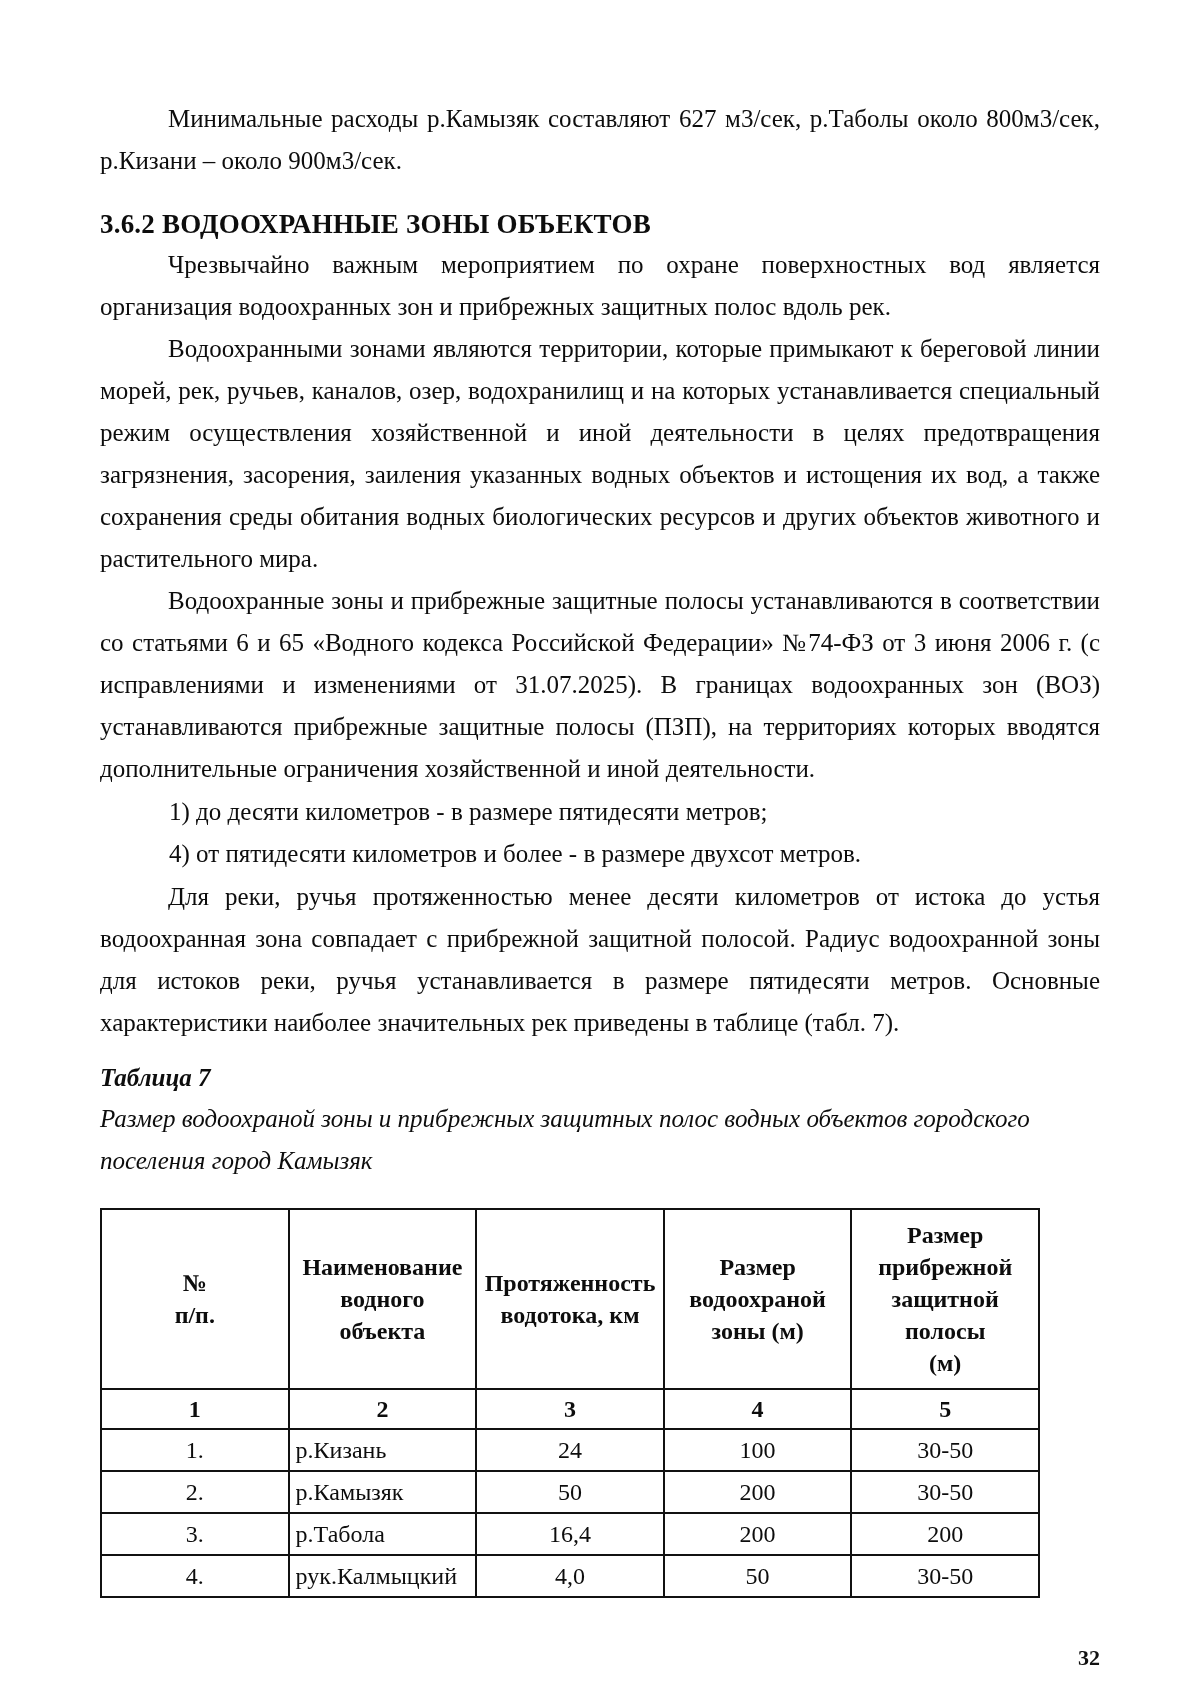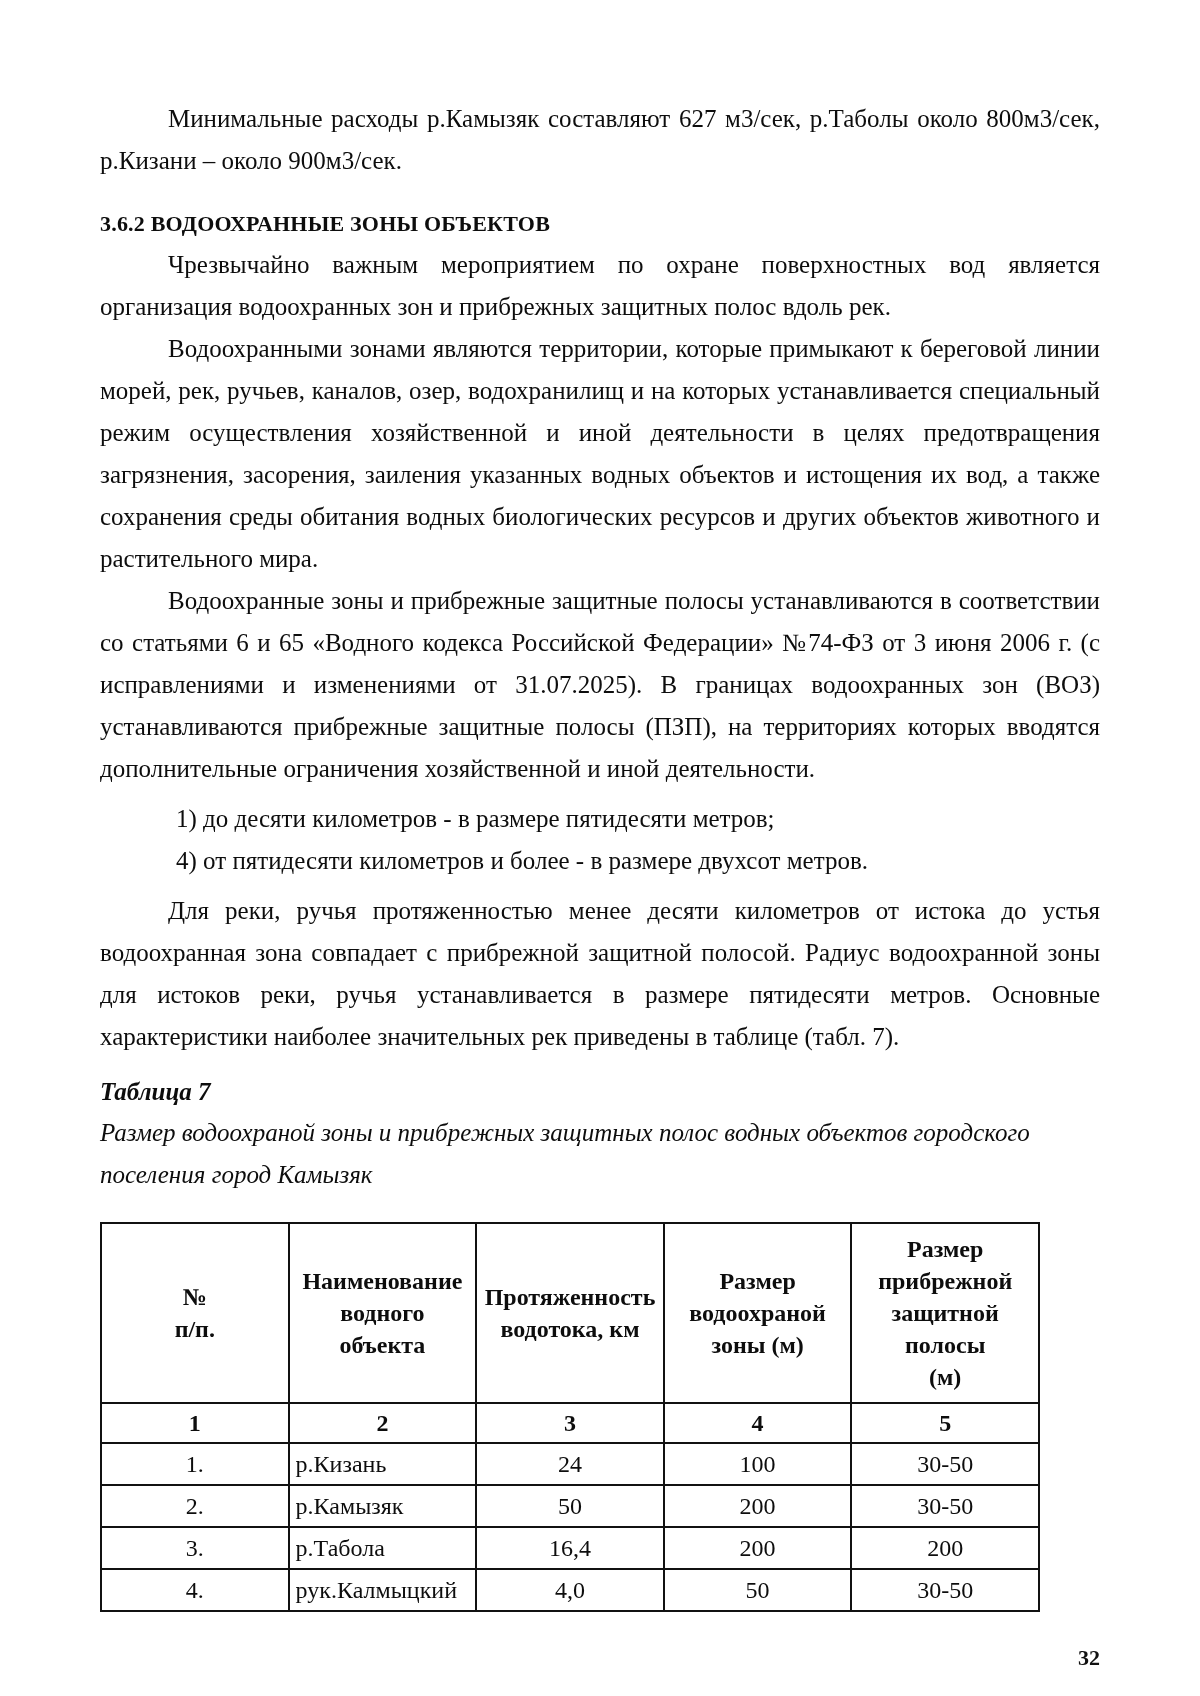--- a/index.html
+++ b/index.html
@@ -32,31 +32,31 @@
     margin: 0 0 0 0;
     font-size: 25px;
     line-height: 42px;
     text-align: justify;
     text-indent: 68px;
     text-justify: inter-word;
   }
   .spacer-sm { height: 14px; }
   .spacer-md { height: 22px; }
   h2.section-heading {
-    font-size: 22px;
+    font-size: 27px;
     font-weight: bold;
     margin: 0;
     padding: 0;
     line-height: 40px;
     text-align: left;
     letter-spacing: 0.2px;
   }
   ul.numlist {
     list-style: none;
-    margin: 8px;
+    margin: 1px;
     padding: 0;
   }
   ul.numlist li {
     font-size: 25px;
     line-height: 42px;
     text-indent: 68px;
     text-align: left;
   }
   .tbl-caption-num {
     font-size: 25px;

